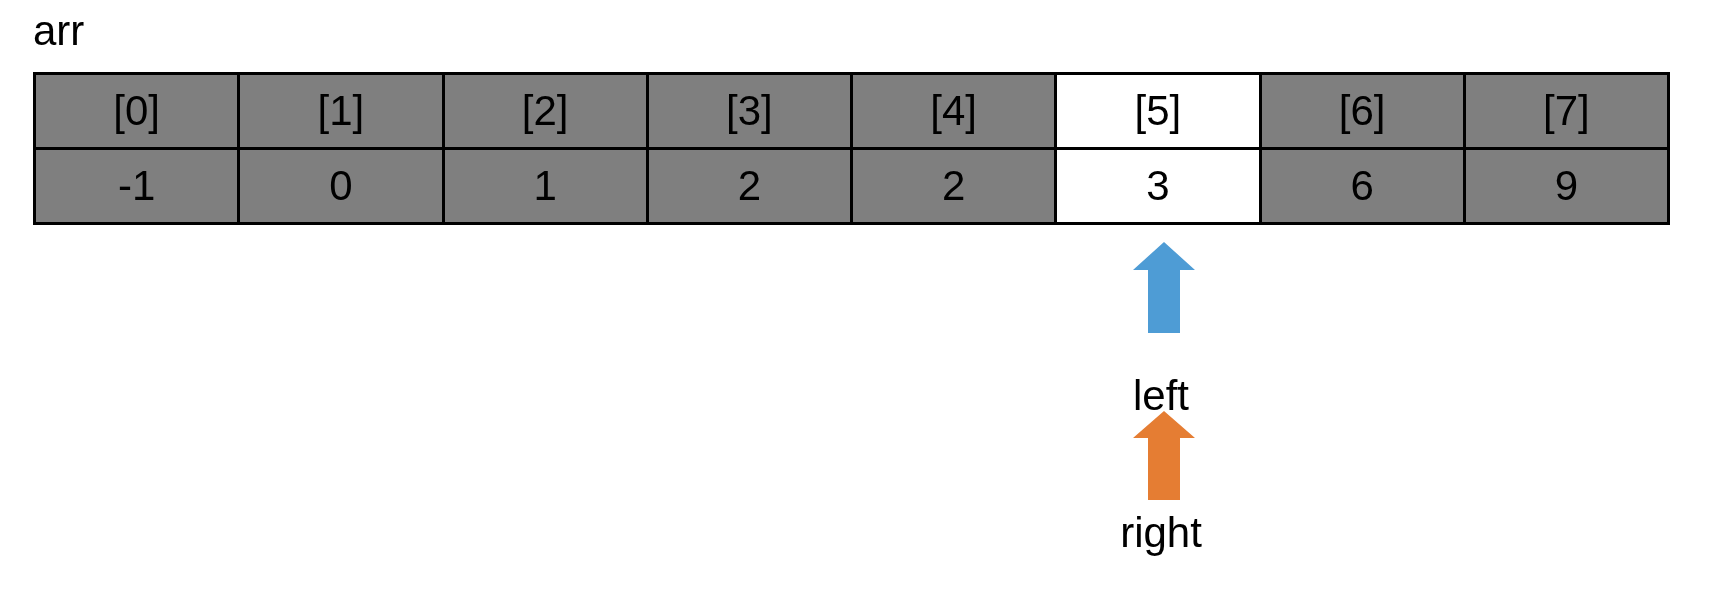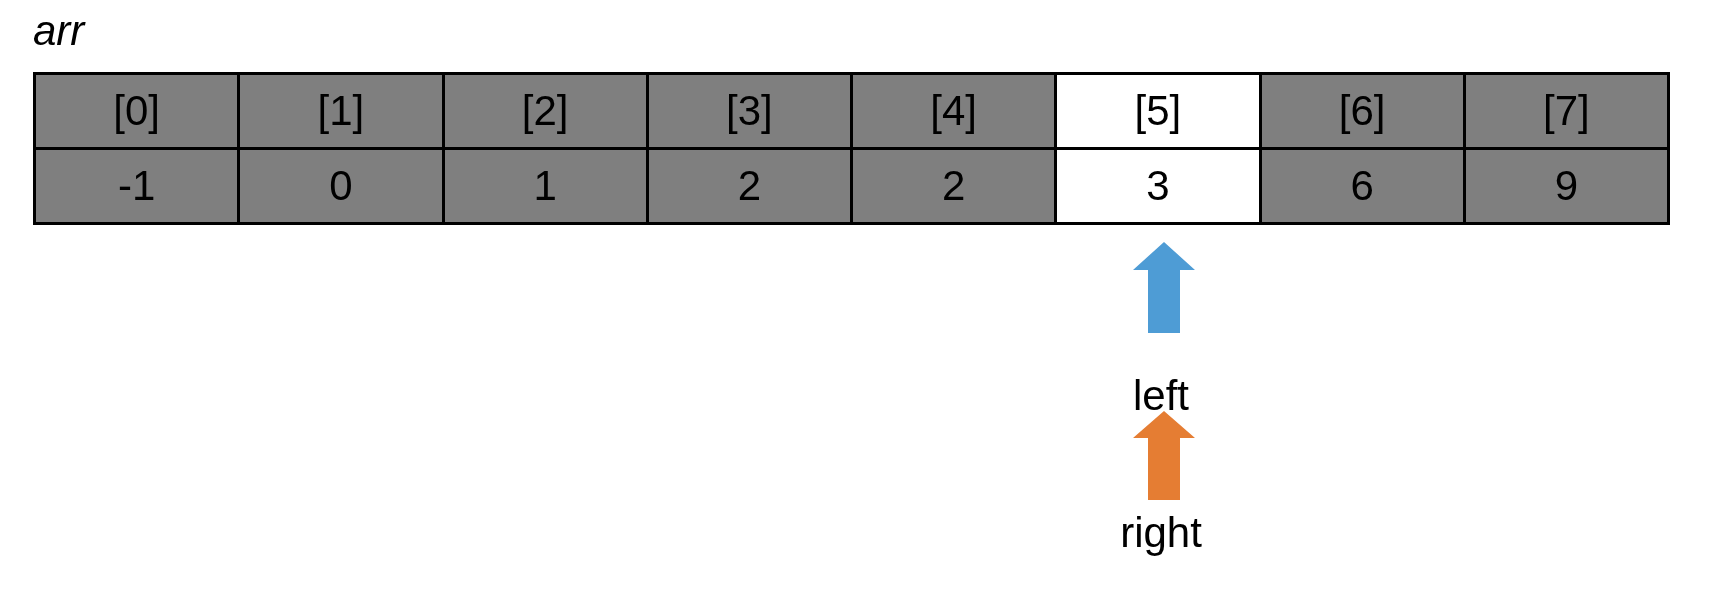--- a/index.html
+++ b/index.html
@@ -15,21 +15,20 @@
     background: #ffffff;
     overflow: hidden;
   }
   .arr-label {
     position: absolute;
     left: 33px;
     top: 10px;
     font-size: 42px;
     line-height: 1;
     color: #000000;
-    font-style: italic;
   }
   table.arr-table {
     position: absolute;
     left: 33px;
     top: 72px;
     width: 1637px;
     border-collapse: collapse;
     table-layout: fixed;
   }
   table.arr-table td {

